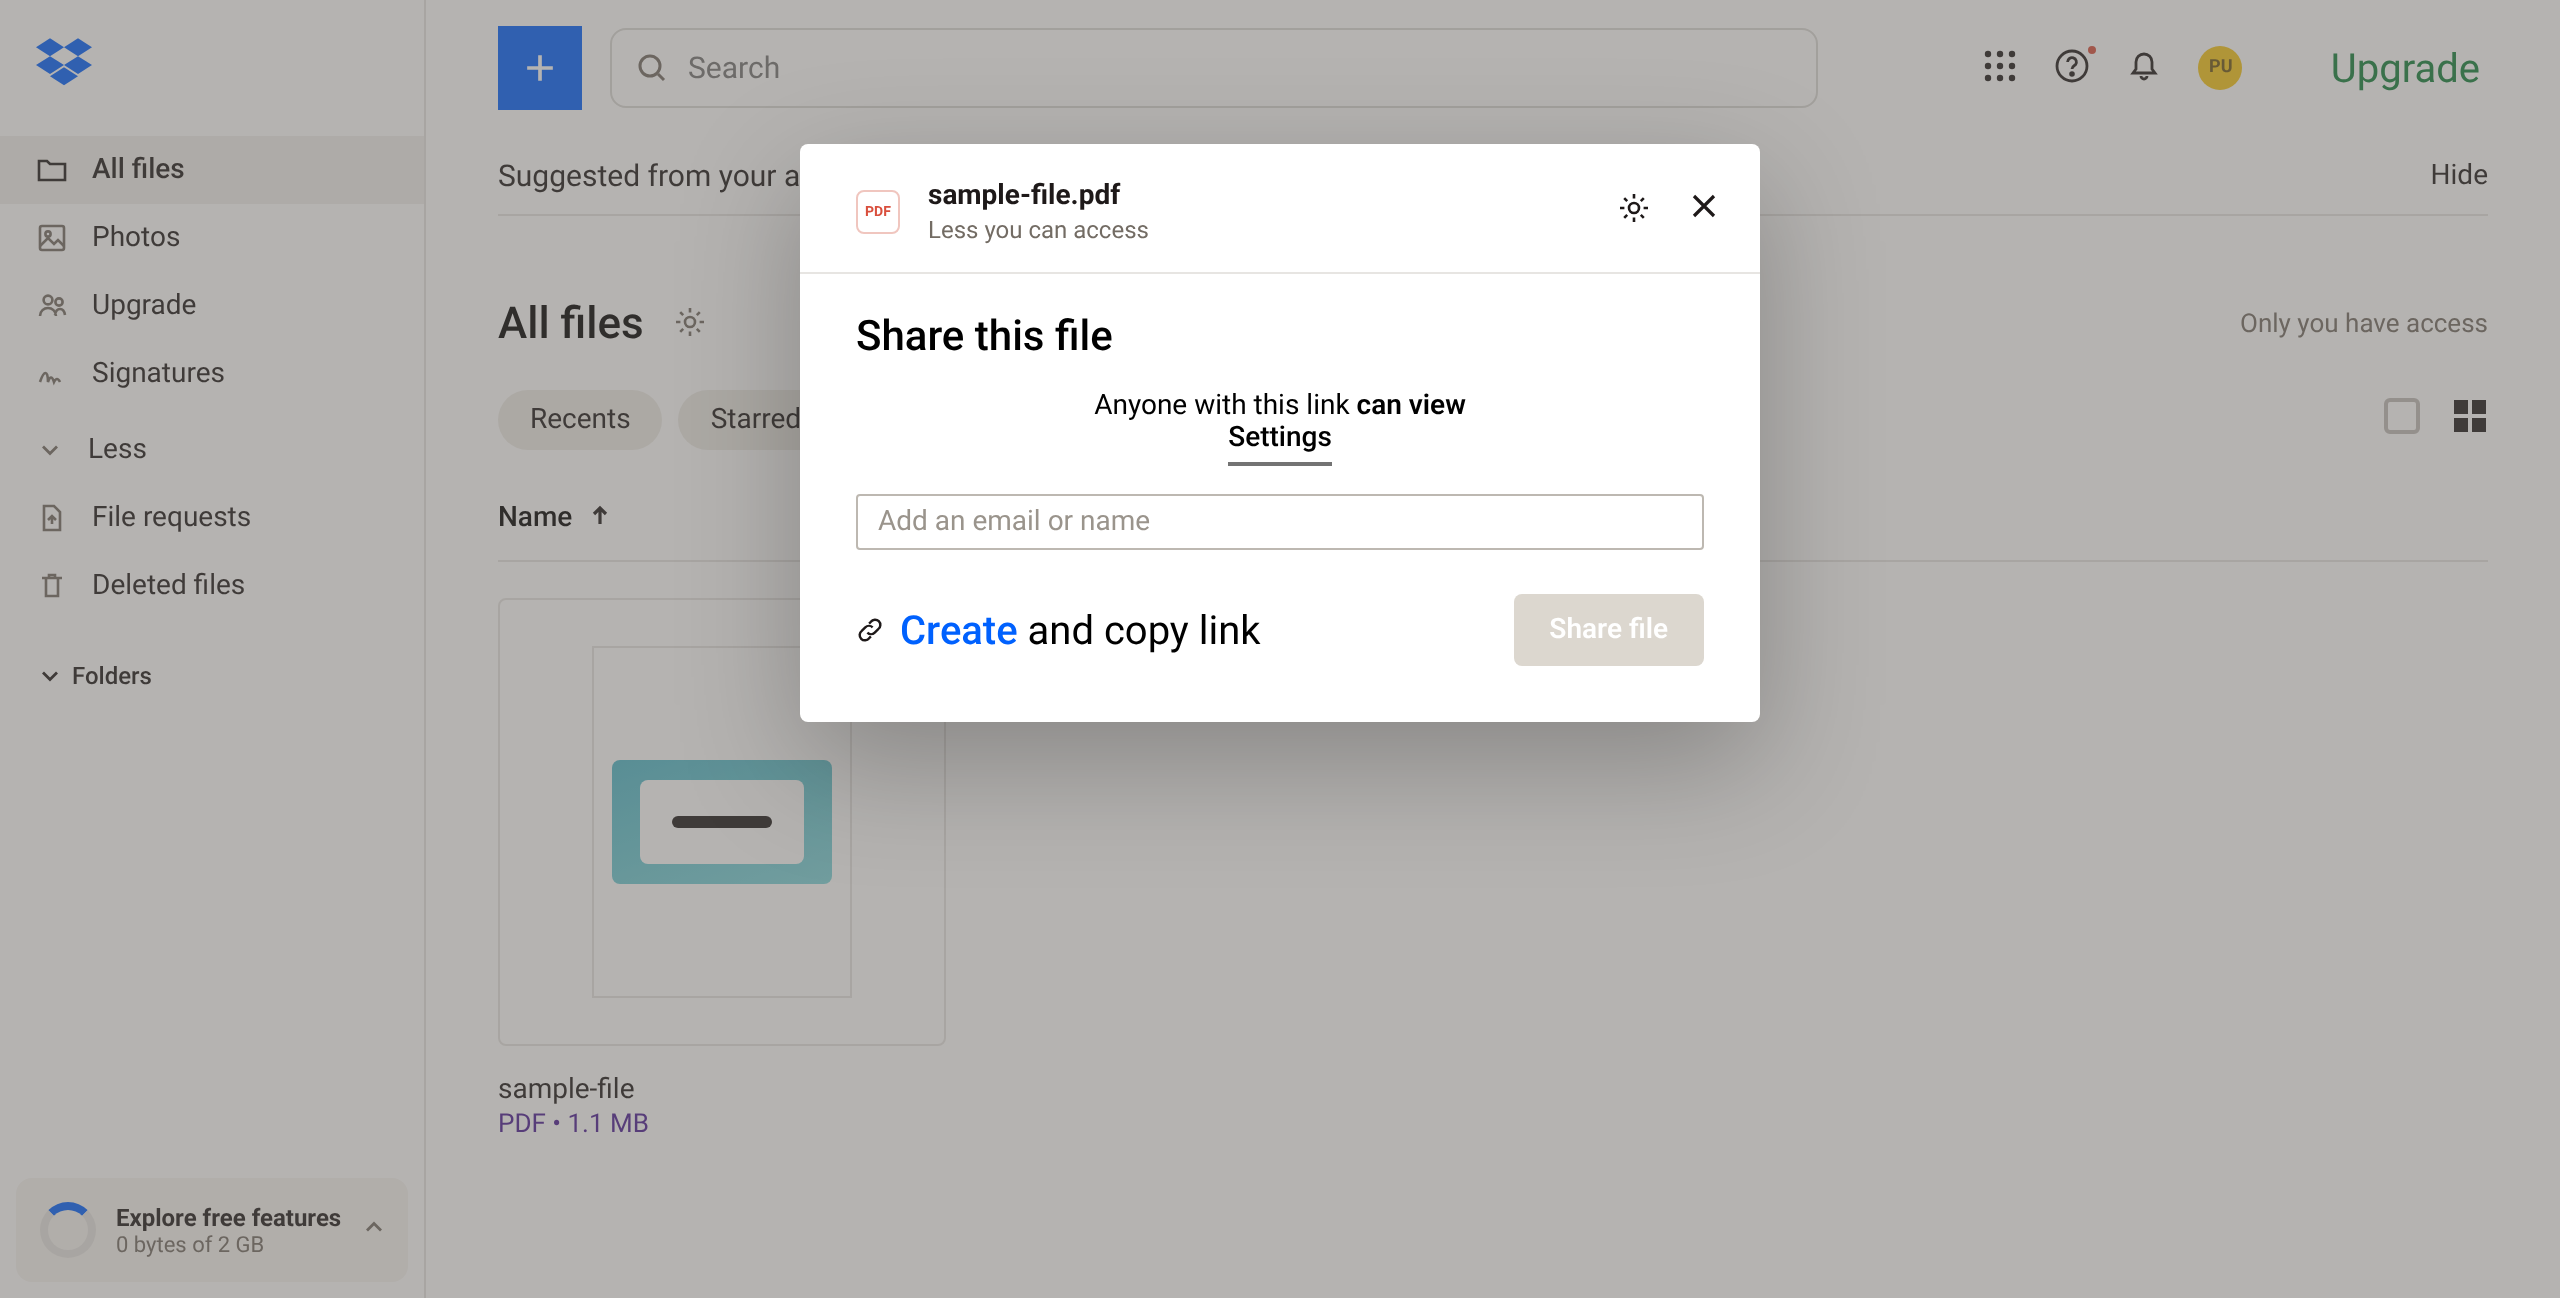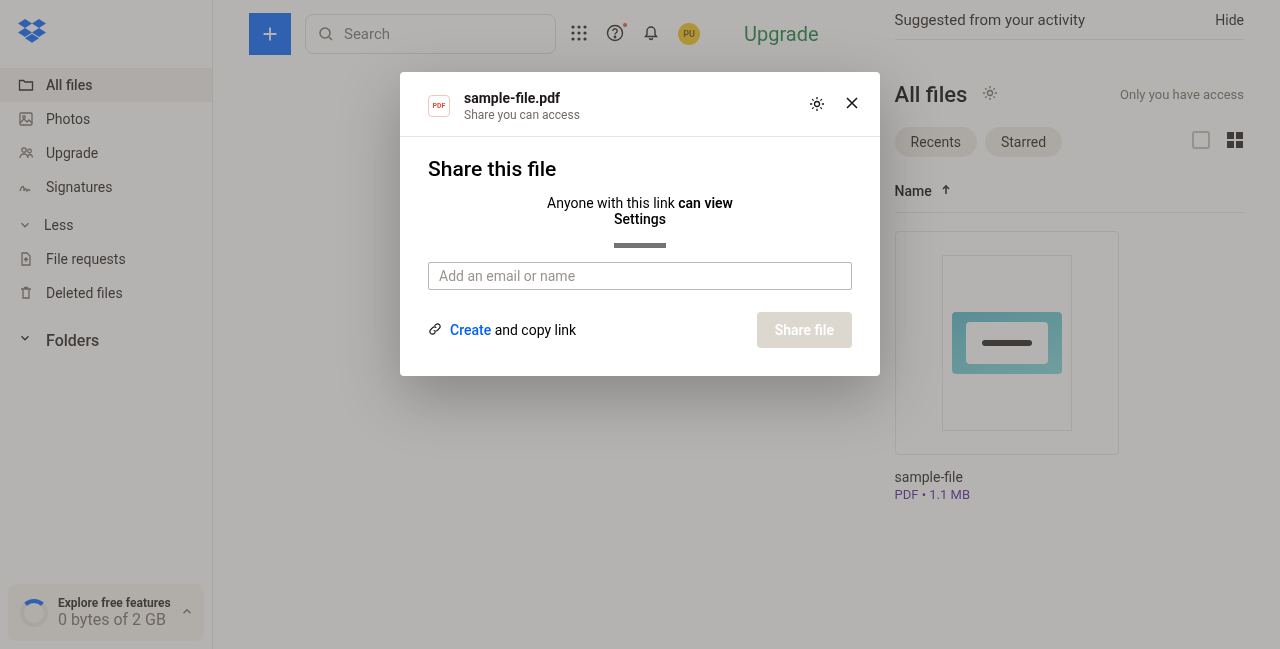--- a/index.html
+++ b/index.html
@@ -7,29 +7,29 @@
 .app { display: flex; width: 100%; height: 100%; }
 
 
 .sidebar { width: 213px; border-right: 1px solid #e7e5e2; display: flex; flex-direction: column; }
 .logo-area { height: 68px; display: flex; align-items: center; padding-left: 18px; }
 .nav { flex: 1; }
 .nav-item { display: flex; align-items: center; gap: 12px; padding: 9px 18px; font-size: 14px; color: #1e1919; cursor: pointer; }
 .nav-item.active { background: #f2f0ed; font-weight: 500; }
 .nav-item svg { flex-shrink: 0; }
 .nav-section { margin-top: 4px; }
-.folders-item { display:flex; gap:14px; padding: 9px 18px; font-size:16px; font-weight:500; color:#1e1919; cursor:pointer; }
+.folders-item { display:flex; gap:4px; padding: 9px 18px; font-size:12px; font-weight:500; color:#1e1919; cursor:pointer; }
 .storage-widget { margin: 8px; background: #f7f5f2; border-radius: 8px; padding: 12px; display:flex; align-items:center; gap:10px; position:relative; margin-top:auto; }
 .storage-widget .ring { width:28px; height:28px; border-radius:50%; border:4px solid #0061fe; border-left-color:#e7e5e2; border-bottom-color:#e7e5e2; border-right-color:#e7e5e2; }
 .storage-text1 { font-size:12px; font-weight:700; color:#1e1919; }
-.storage-text2 { font-size:16px; color:#736c64; }
+.storage-text2 { font-size:11px; color:#736c64; }
 .storage-caret { position:absolute; right:10px; top:50%; transform:translateY(-50%); }
 
 
-.main { flex: 1; display:flex; flex-direction:row; }
+.main { flex: 1; display:flex; flex-direction:column; }
 .header { height: 68px; display:flex; align-items:center; padding: 0 40px 0 36px; gap:14px; }
 .upload-btn { width:42px; height:42px; background:#0061fe; display:flex; align-items:center; justify-content:center; border-radius:0; cursor:pointer; }
 .search-wrap { flex:1; max-width: 604px; height:40px; border:1px solid #dbdad7; border-radius:8px; display:flex; align-items:center; padding:0 12px; gap:10px; }
 .search-wrap input { border:none; outline:none; flex:1; font-size:15px; color:#736c64; background:transparent; }
 .header-right { margin-left:auto; display:flex; align-items:center; gap:16px; }
 .icon-btn { width:20px; height:20px; cursor:pointer; position:relative; }
 .avatar { width:22px; height:22px; border-radius:50%; background:#f5c518; display:flex; align-items:center; justify-content:center; font-size:9px; font-weight:700; color:#6b5514; }
 .upgrade-link { color:#15803d; font-size:20px; font-weight:400; cursor:pointer;margin-left:28px; }
 
 
@@ -66,25 +66,25 @@
 .pdf-badge { width:22px; height:22px; border-radius:4px; background:#fff; border:1px solid #f0c6bf; display:flex; align-items:center; justify-content:center; font-size:7px; font-weight:700; color:#d94f3d;text-align:center; }
 .modal-file { font-size:14px; font-weight:700; color:#1e1919; }
 .modal-sub { font-size:12px; color:#736c64; margin-top:2px; }
 .modal-head-actions { margin-left:auto; display:flex; gap:18px; }
 .modal-divider { height:1px; background:#e7e5e2; margin:0 0 0 0; }
 .modal-body { padding: 20px 28px 28px; }
 .modal-title { font-size:21px; font-weight:500; margin-bottom:14px; }
 .link-row { display:flex; align-items:center; justify-content:space-between; margin-bottom:14px;flex-direction:column; }
 .link-text { font-size:14px; }
 .link-text strong { font-weight:600; }
-.settings-link { font-size:14px; font-weight:500; border-bottom:5px solid #737373; padding-bottom:16px; cursor:pointer; }
+.settings-link { font-size:14px; font-weight:500; border-bottom:2px solid #737373; padding-bottom:4px; cursor:pointer; }
 .email-input { width:100%; height:28px; border:1px solid #bdb8b1; border-radius:2px; padding:0 10px; font-size:14px; outline:none; }
 .email-input::placeholder { color:#9a948c; }
 .modal-foot { display:flex; align-items:center; justify-content:space-between; margin-top:22px; }
-.create-link { display:flex; gap:8px; font-size:14px; }
+.create-link { display:flex; align-items:center; gap:8px; font-size:20px; }
 .create-link a { color:#0061fe; font-weight:500; text-decoration:none; }
 .share-btn { background:#dcd7cf; color:#fff; font-size:14px; font-weight:600; padding:10px 18px; border:none; border-radius:4px; cursor:not-allowed; }
 
 .notif-dot { position:absolute; top:-2px; right:-2px; width:6px; height:6px; background:#d94f3d; border-radius:50%; border:1px solid #fff; }
 </style>
 </head>
 <body>
 
 <div class="app">
 
@@ -279,21 +279,21 @@
     </div>
   </div>
 </div>
 
 <div class="overlay">
   <div class="modal">
     <div class="modal-head">
       <span class="pdf-badge">PDF</span>
       <div>
         <div class="modal-file">sample-file.pdf</div>
-        <div class="modal-sub">Share you can access</div>
+        <div class="modal-sub">Less you can access</div>
       </div>
       <div class="modal-head-actions">
         <span>
           <svg width="18" height="18" viewBox="0 0 18 18" stroke="#1e1919" stroke-width="1.3" fill="none">
               <circle cx="9" cy="9" r="2.5"></circle>
               <path d="M9 2v2.2M9 13.8V16M16 9h-2.2M4.2 9H2M13.9 4.1l-1.5 1.5M5.6 12.4l-1.5 1.5M13.9 13.9l-1.5-1.5M5.6 5.6L4.1 4.1"></path>
             </svg>
         </span>
         <span>
           <svg width="16" height="16" viewBox="0 0 16 16" stroke="#1e1919" stroke-width="1.6" fill="none">

